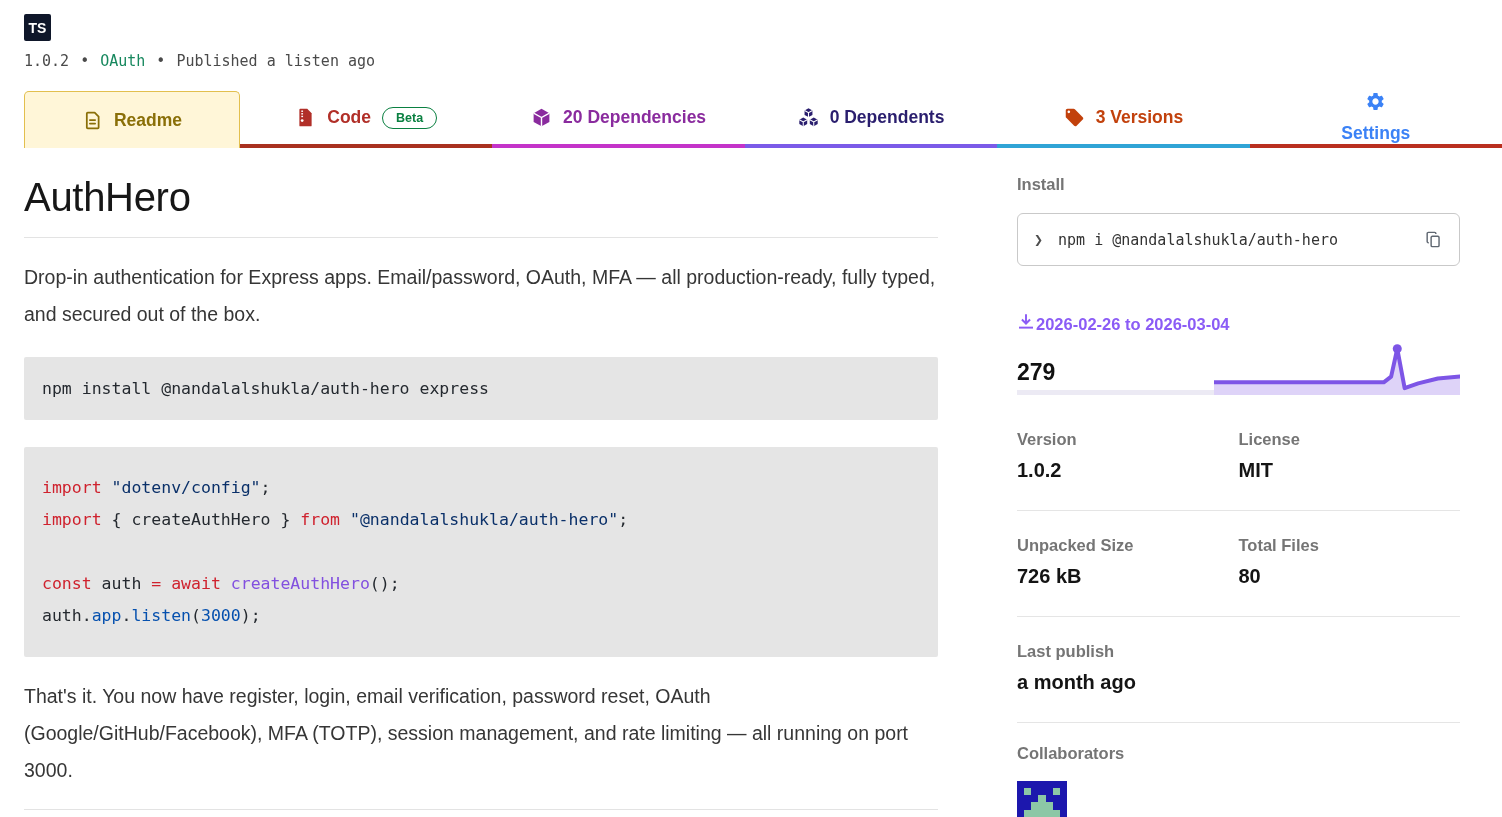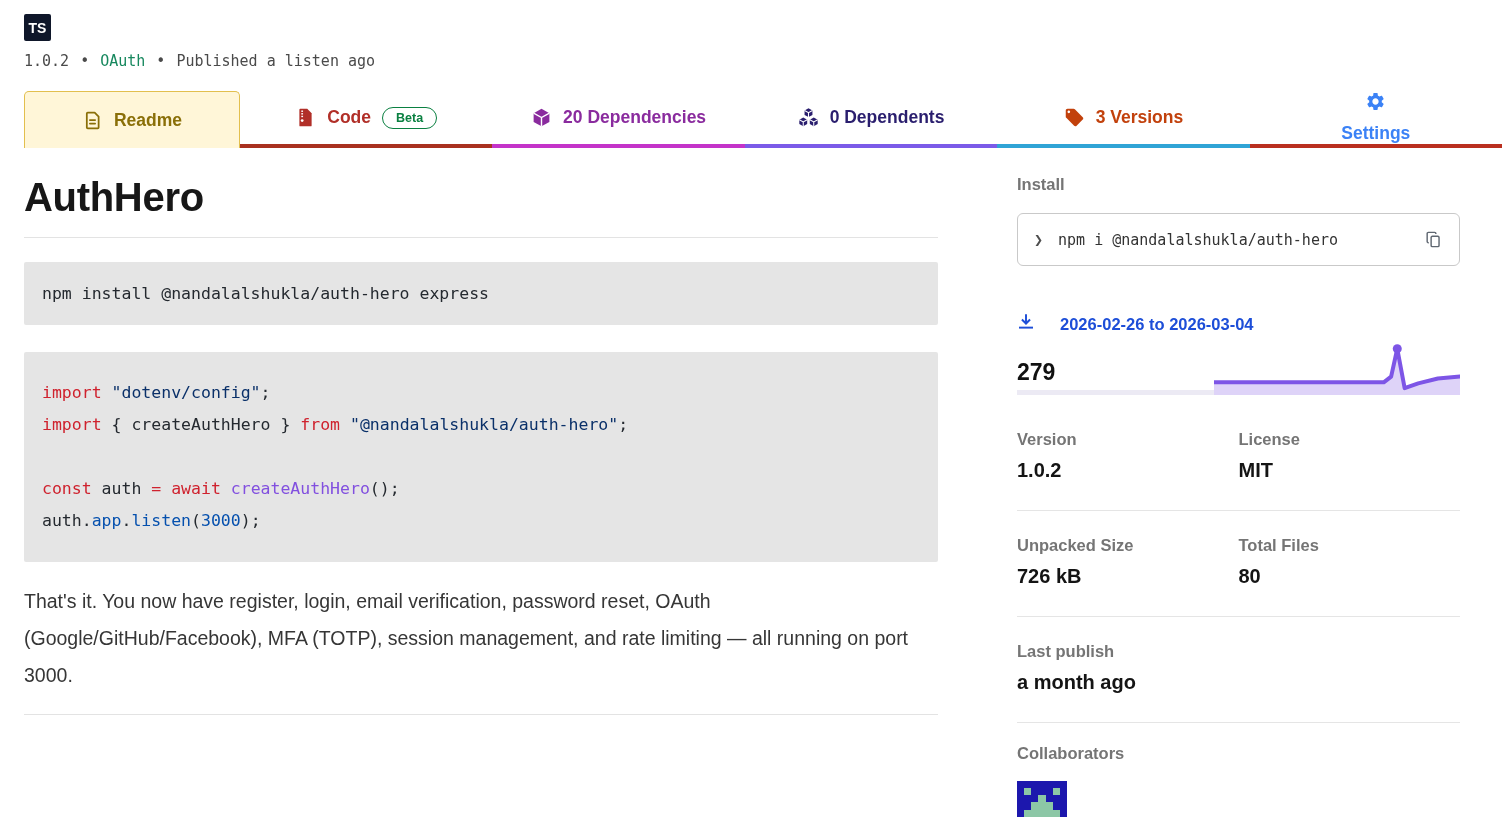--- a/index.html
+++ b/index.html
@@ -41,21 +41,21 @@
     border:1.5px solid #0a8041; color:#0a8041; font-size:12.5px; font-weight:700;
     padding:3px 13px; border-radius:999px; background:#fff;
   }
 
   
   .content { display:flex; padding:0 42px 0 24px; margin-top:27px; }
   .main { width:914px; }
   .sidebar { width:443px; margin-left:79px; }
 
   
-  .readme-title { font-size:40px; font-weight:700; margin:0; color:#171717; letter-spacing:-0.3px; }
+  .readme-title { font-size:40px; font-weight:400; margin:0; color:#171717; letter-spacing:-0.3px; }
   .rule { border:none; border-top:1px solid #e3e3e3; margin:17px 0 0 0; }
   .para { font-size:19.5px; line-height:37px; color:#363636; margin-top:21px; }
   .codeblock {
     background:#e5e5e5; font-family:"DejaVu Sans Mono","Liberation Mono",monospace;
     font-size:16.5px; color:var(--d); padding:22px 18px; margin-top:24px; border-radius:2px;
     white-space:pre;
   }
   .codeblock.multi { margin-top:27px; padding:25px 18px; line-height:32px; }
   .tok-k{ color:var(--k);text-align:right;} .tok-s{ color:var(--s);} .tok-d{ color:var(--d);}
   .tok-f{ color:var(--f);} .tok-p{ color:var(--p);} .tok-n{ color:var(--n);}
@@ -66,21 +66,21 @@
     margin-top:19px; border:1px solid #c9c9c9; border-radius:6px; padding:16px 16px;
     display:flex; align-items:center;
     font-family:"DejaVu Sans Mono","Liberation Mono",monospace; font-size:15px; color:#333;
   }
   .install-prompt { color:#4f4f4f; margin-right:15px; font-weight:700; }
   .install-cmd { flex:1; }
   .copy-btn { color:#5f6771; display:flex; cursor:pointer; }
   .copy-btn svg { width:19px; height:19px; }
 
   .downloads { margin-top:47px; }
-  .dl-head { display:flex; align-items:center; gap:25px; color:#1d4ed8; font-weight:700; font-size:16.5px; }
+  .dl-head { display:flex; align-items:center; gap:1px; color:#8b5cf6; font-weight:700; font-size:16.5px; }
   .dl-head svg { width:18px; height:18px; }
   .dl-row { position:relative; margin-top:6px; height:54px; }
   .dl-count { position:absolute; left:0; bottom:9px; font-size:23px; font-weight:700; color:#111; }
   .dl-track { position:absolute; left:0; right:0; bottom:0; height:5px; background:#eceaf4; }
   .sparkline { position:absolute; right:0; bottom:0; width:246px; height:54px; }
 
   .stat-row { display:flex; border-bottom:1px solid #e5e5e5; padding:25px 0 28px 0; }
   .stat-row.first { padding-top:35px; }
   .stat-cell { width:50%; }
   .stat-value { font-size:20px; font-weight:700; color:#141414; margin-top:10px; }
@@ -167,20 +167,21 @@
       </span>
       <span>Settings</span>
     </div>
   </div>
 
 <div class="content">
 
   <div class="main">
     <h2 class="readme-title">AuthHero</h2>
     <hr class="rule">
+    <p class="para">Drop-in authentication for Express apps. Email/password, OAuth, MFA — all production-ready, fully typed, and secured out of the box.</p>
     <div class="codeblock">npm install @nandalalshukla/auth-hero express</div>
     <div class="codeblock multi" id="code2"><div><span class="tok-k">import</span><span class="tok-d"> </span><span class="tok-s">"dotenv/config"</span><span class="tok-d">;</span></div><div><span class="tok-k">import</span><span class="tok-d"> { createAuthHero } </span><span class="tok-k">from</span><span class="tok-d"> </span><span class="tok-s">"@nandalalshukla/auth-hero"</span><span class="tok-d">;</span></div><div>&nbsp;</div><div><span class="tok-k">const</span><span class="tok-d"> auth </span><span class="tok-k">=</span><span class="tok-d"> </span><span class="tok-k">await</span><span class="tok-d"> </span><span class="tok-f">createAuthHero</span><span class="tok-d">();</span></div><div><span class="tok-d">auth.</span><span class="tok-p">app</span><span class="tok-d">.</span><span class="tok-p">listen</span><span class="tok-d">(</span><span class="tok-n">3000</span><span class="tok-d">);</span></div></div>
     <p class="para">That's it. You now have register, login, email verification, password reset, OAuth (Google/GitHub/Facebook), MFA (TOTP), session management, and rate limiting — all running on port 3000.</p>
     <hr class="rule">
   </div>
 
   <div class="sidebar">
 
     <div class="side-label">Install</div>
     <div class="install-box">

